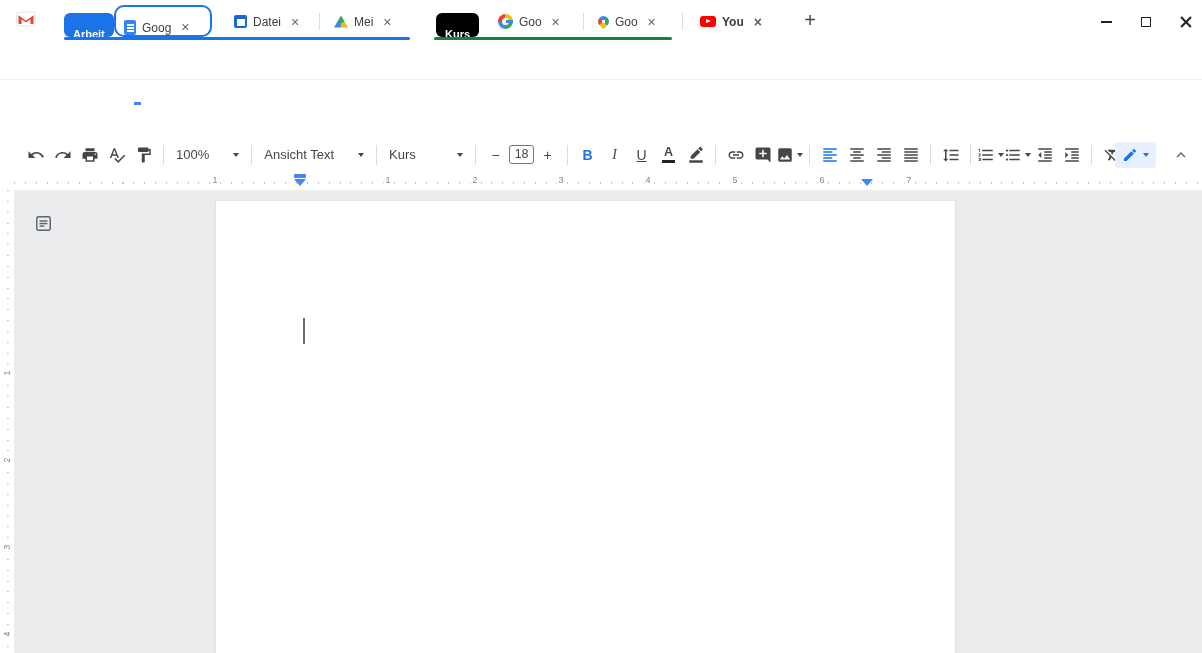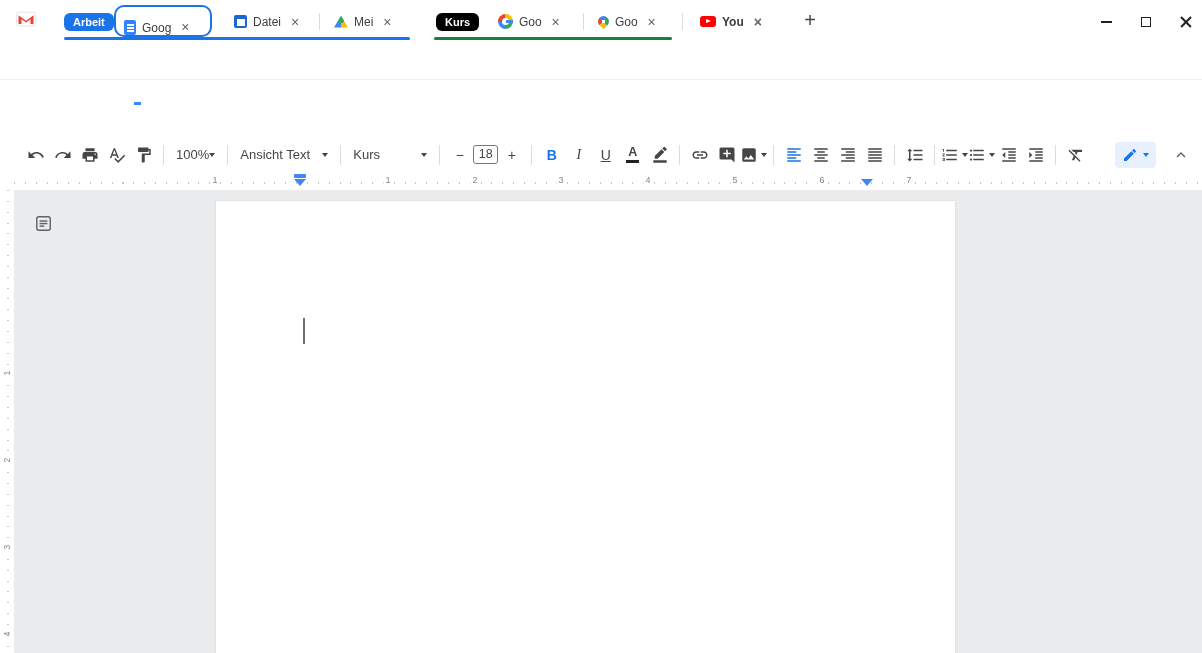--- a/index.html
+++ b/index.html
@@ -2,21 +2,21 @@
 <html><head>
 <meta charset="utf-8">
 <style>
   * { margin:0; padding:0; box-sizing:border-box; }
   html,body { width:1202px; height:653px; overflow:hidden; }
   body { font-family:"Liberation Sans", sans-serif; background:#fff; position:relative; }
 
   
   .tabstrip { position:absolute; left:0; top:0; width:1202px; height:43px; background:#fff; }
   .pinned-tab { position:absolute; left:14px; top:10px; width:24px; height:22px; display:flex; align-items:center; justify-content:center; }
-  .group-pill { position:absolute; top:13px; height:18px; line-height:18px; padding:0 9px; border-radius:6px; color:#fff; font-size:11px; font-weight:700; }
+  .group-pill { position:absolute; top:13px; height:18px; line-height:18px; padding:12px 9px; border-radius:6px; color:#fff; font-size:11px; font-weight:700; }
   .pill-blue { background:#1a73e8; }
   .pill-green { background:#000000;text-align:right; }
   .tab { position:absolute; top:7px; height:29px; display:flex; align-items:center; gap:6px; padding:0 8px; color:#3c4043; font-size:12px; }
   .tab.active { top:5px; height:32px; border:2px solid #1a73e8; border-radius:10px; background:#fff; }
   .ttitle { white-space:nowrap; overflow:hidden; max-width:44px; }
   .tclose { font-size:14px; line-height:16px; width:16px; height:16px; text-align:center; color:#5f6368; border-radius:50%; }
   .tab-sep { position:absolute; top:13px; width:1px; height:17px; background:#dadce0; }
   .group-line { position:absolute; top:37px; height:3px; border-radius:2px; }
   .newtab { position:absolute; left:798px; top:9px; width:24px; height:24px; color:#444746; font-size:20px; line-height:23px; text-align:center; border-radius:50%; }
   .wc { position:absolute; top:12px; width:20px; height:20px; display:flex; align-items:center; justify-content:center; }
@@ -67,21 +67,21 @@
   .share-btn { position:absolute; left:1023px; top:97px; height:28px; background:#1a73e8; color:#fff; border:none; border-radius:4px; font-size:13.5px; font-family:"Liberation Sans",sans-serif; display:flex; align-items:center; gap:7px; padding:0 12px; }
   .share-btn svg { width:12px; height:12px; fill:#fff; }
   .hdr-avatar { position:absolute; left:1156px; top:92px; width:30px; height:30px; }
 
   
   .doc-toolbar { position:absolute; left:0; top:137px; width:1202px; height:35px; background:#fff; display:flex; align-items:center; padding-left:22px; }
   .tb-btn { min-width:27px; height:26px; display:flex; align-items:center; justify-content:center; color:#444746; border-radius:4px; gap:3px; }
   .tb-btn svg { width:18px; height:18px; fill:currentColor; }
   .tb-sep { width:1px; height:20px; background:#dadce0; margin:0 6px; flex:none; }
   .caret { width:0; height:0; border-left:3.6px solid transparent; border-right:3.6px solid transparent; border-top:4px solid currentColor; }
-  .chip { display:flex; align-items:center; gap:0; padding:0 6px; height:26px; color:#444746; font-size:13px; border-radius:4px; }
+  .chip { display:flex; align-items:center; gap:24px; padding:0 6px; height:26px; color:#444746; font-size:13px; border-radius:4px; }
   .sizebox { width:25px; height:19px; border:1px solid #747775; border-radius:3px; text-align:center; font-size:12.5px; line-height:17px; color:#444746; }
   .txtbtn { font-size:14px; width:24px; text-align:center; color:#444746; }
   .b-on { color:#1a73e8; font-weight:700; }
   .i-btn { font-style:italic; font-family:"Liberation Serif",serif; }
   .u-btn { text-decoration:underline; }
   .a-wrap { display:flex; flex-direction:column; align-items:center; width:24px; }
   .a-wrap .glyph { font-size:12.5px; line-height:13px; color:#444746; font-weight:700; }
   .a-wrap .bar { width:13px; height:3px; background:#202124; margin-top:1px; }
   .blue-ic { color:#1a73e8 !important; }
   .mode-chip { position:absolute; right:46px; top:5px; height:26px; background:#e8f0fe; border-radius:4px; display:flex; align-items:center; gap:5px; padding:0 7px; color:#1a73e8; }

